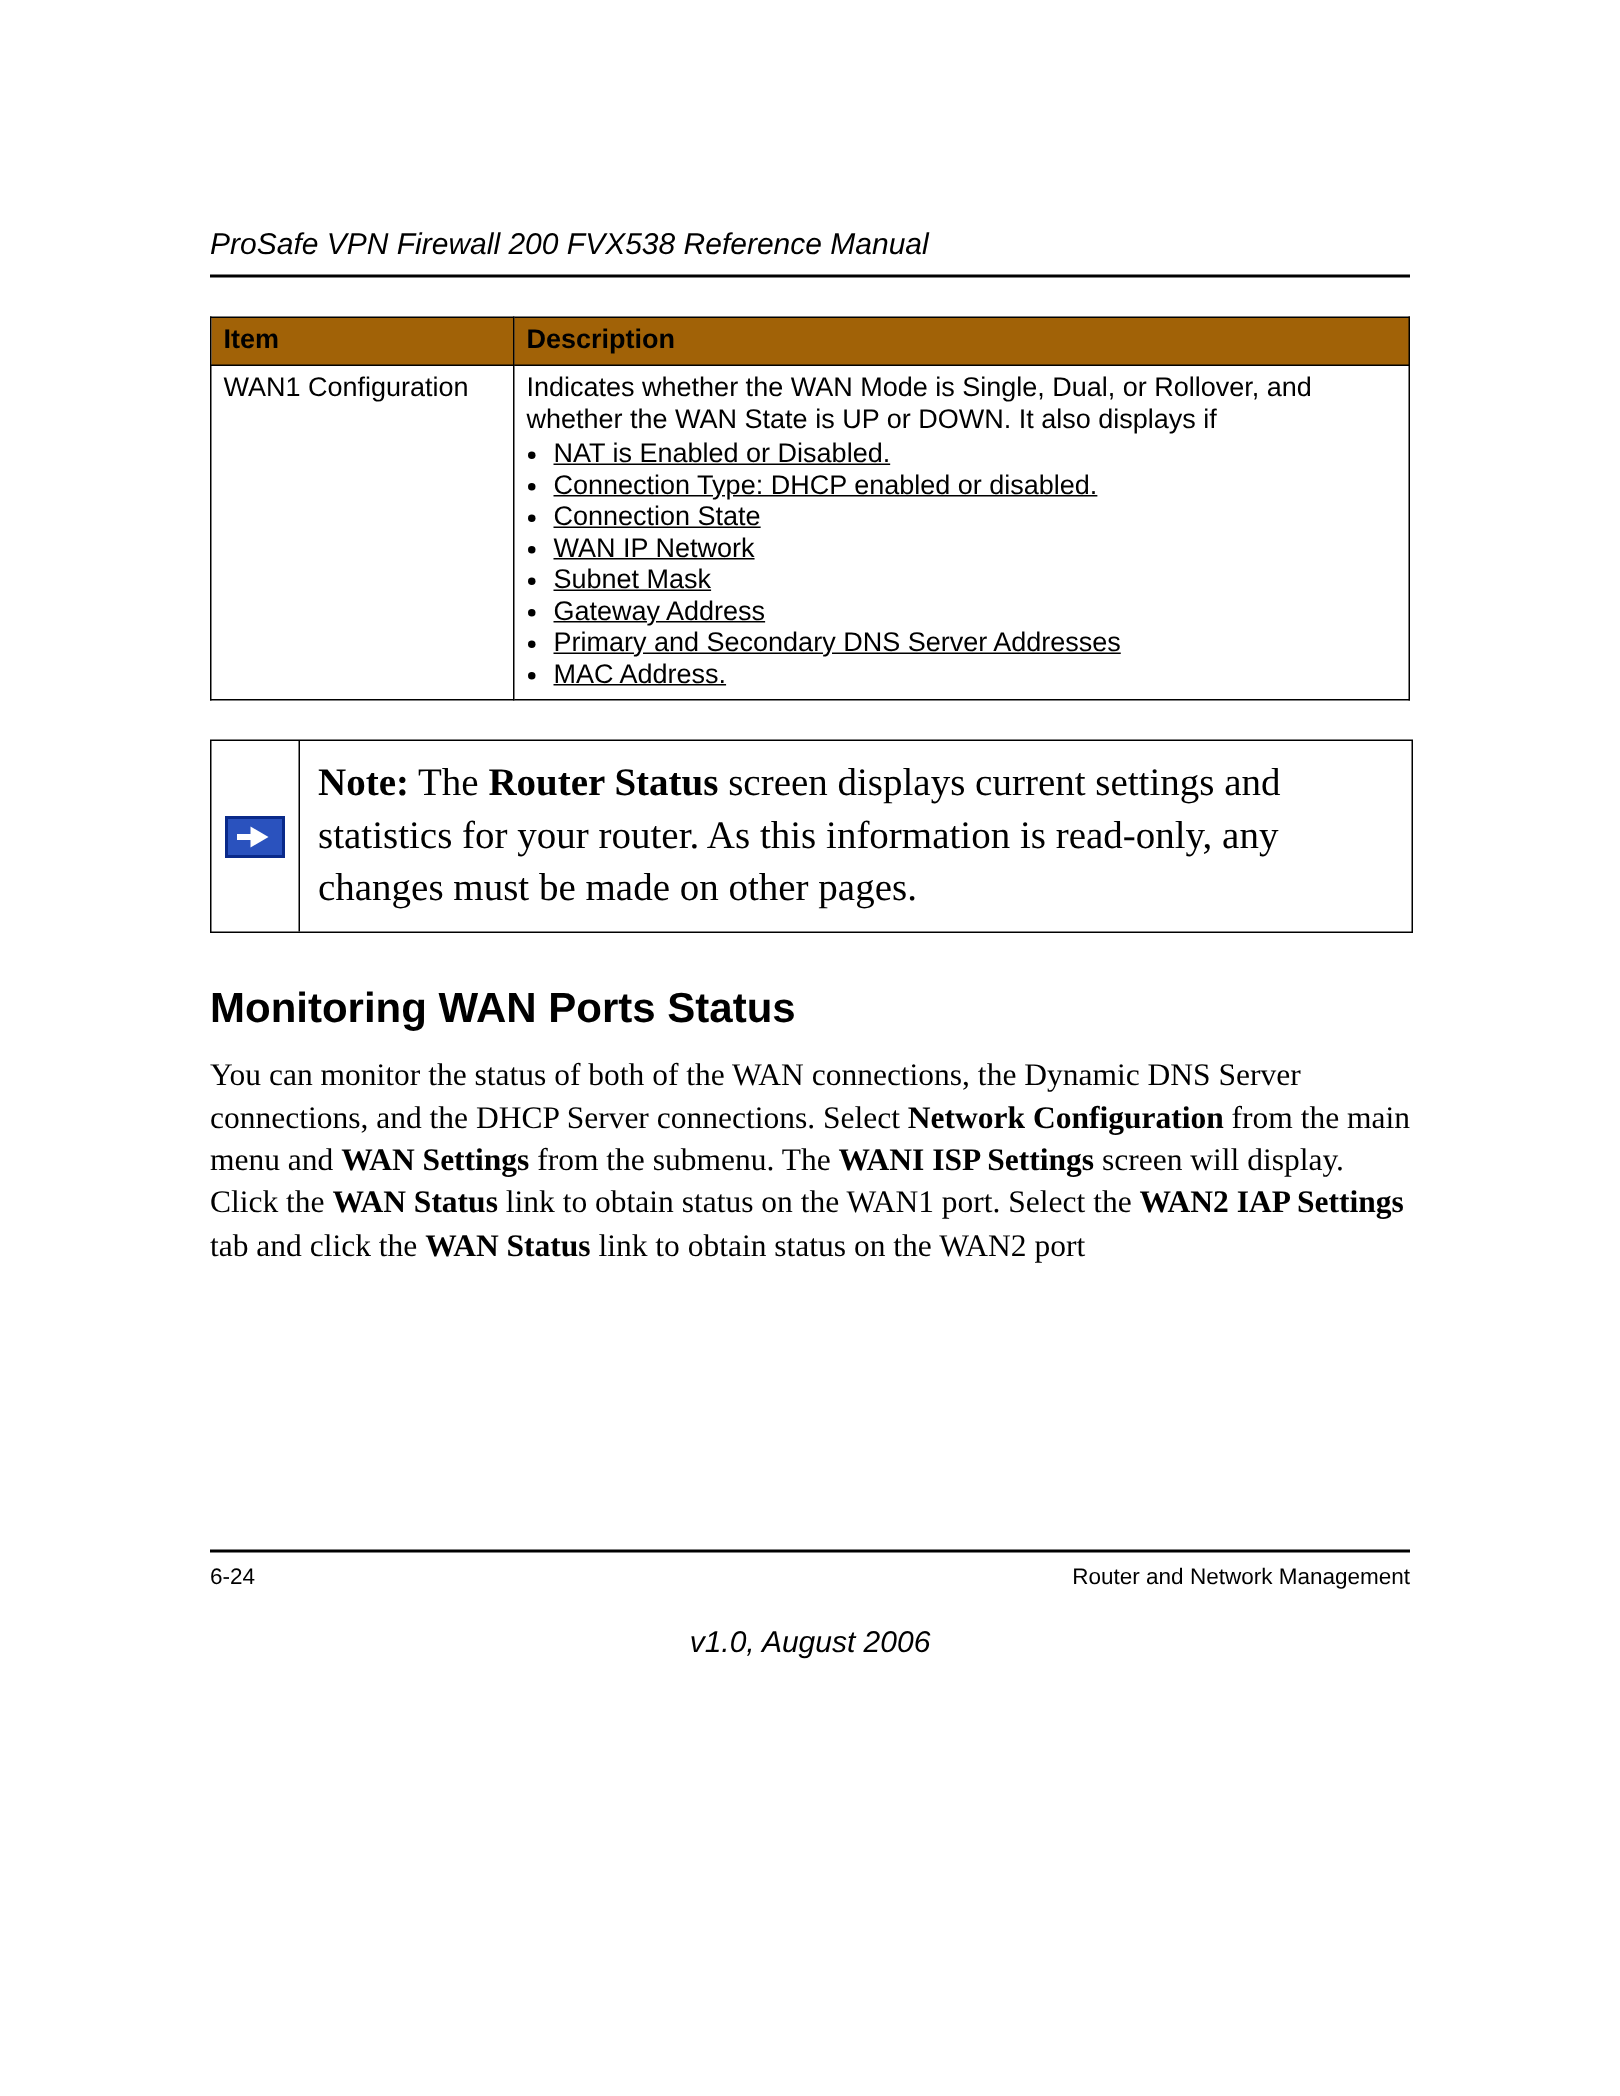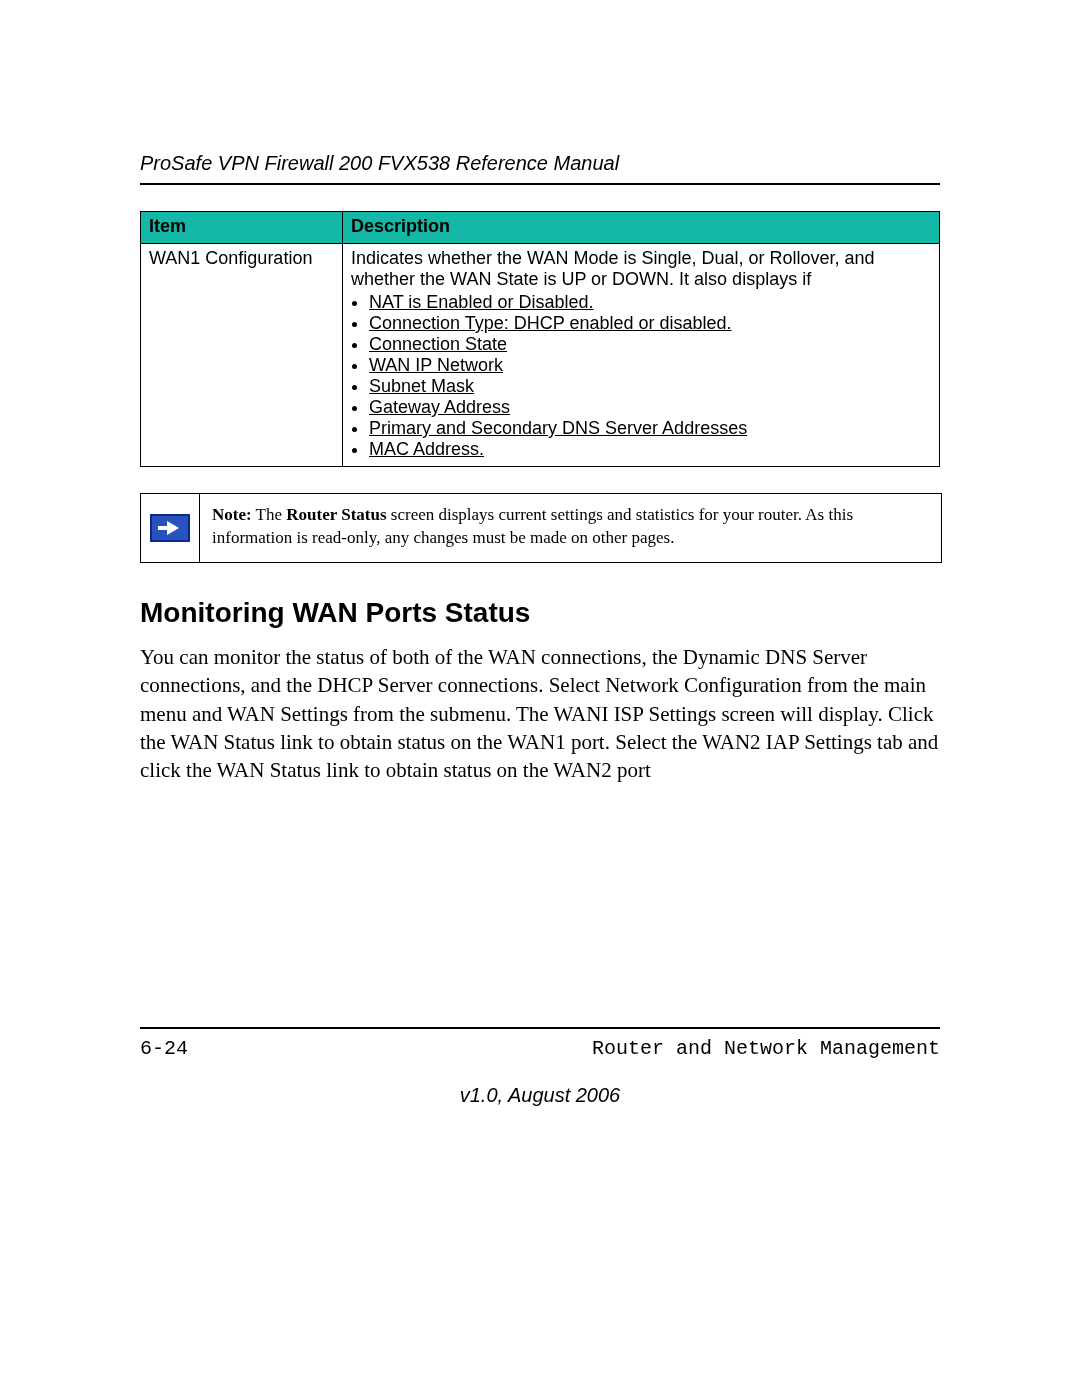--- a/index.html
+++ b/index.html
@@ -42,21 +42,21 @@
     font-size: 18px;
   }
   table.status th,
   table.status td {
     border: 1px solid #000;
     text-align: left;
     vertical-align: top;
     padding: 4px 8px 6px 8px;
   }
   table.status th {
-    background: #14b8a6;
+    background: #a16207;
     font-weight: bold;
   }
   table.status td ul {
     margin: 2px 0 0 0;
     padding-left: 18px;
   }
   table.status td ul li {
     margin: 0;
     padding: 0;
     text-decoration: underline;
@@ -100,21 +100,21 @@
     position: absolute;
     left: 6px;
     top: 50%;
     width: 12px;
     height: 4px;
     background: #fff;
     transform: translateY(-50%);
   }
   .note-text {
     font-family: "Times New Roman", Times, serif;
-    font-size: 17px;
+    font-size: 26px;
     padding: 10px 12px 12px 12px;
     line-height: 1.35;
     flex: 1;
   }
   .note-text .lead {
     font-weight: bold;
   }
   .note-text .rs {
     font-weight: bold;
   }
@@ -124,38 +124,38 @@
     font-weight: bold;
     font-size: 28px;
     margin-top: 34px;
     margin-bottom: 14px;
   }
   .body-para {
     font-family: "Times New Roman", Times, serif;
     font-size: 21px;
     line-height: 1.35;
   }
-  .body-para .b { font-weight: normal; }
+  .body-para .b { font-weight: bold; }
 
   .footer {
     position: absolute;
     left: 140px;
     right: 140px;
     bottom: 96px;
   }
   .footer-rule {
     border: none;
     border-top: 2px solid #000;
     margin: 0 0 8px 0;
   }
   .footer-line {
     display: flex;
     justify-content: space-between;
-    font-family: Liberation Mono, monospace;
-    font-size: 20px;
+    font-family: Liberation Sans, sans-serif;
+    font-size: 15px;
   }
   .footer-version {
     text-align: center;
     font-family: Arial, Helvetica, sans-serif;
     font-style: italic;
     font-size: 20px;
     margin-top: 24px;
   }
 </style>
 </head>

